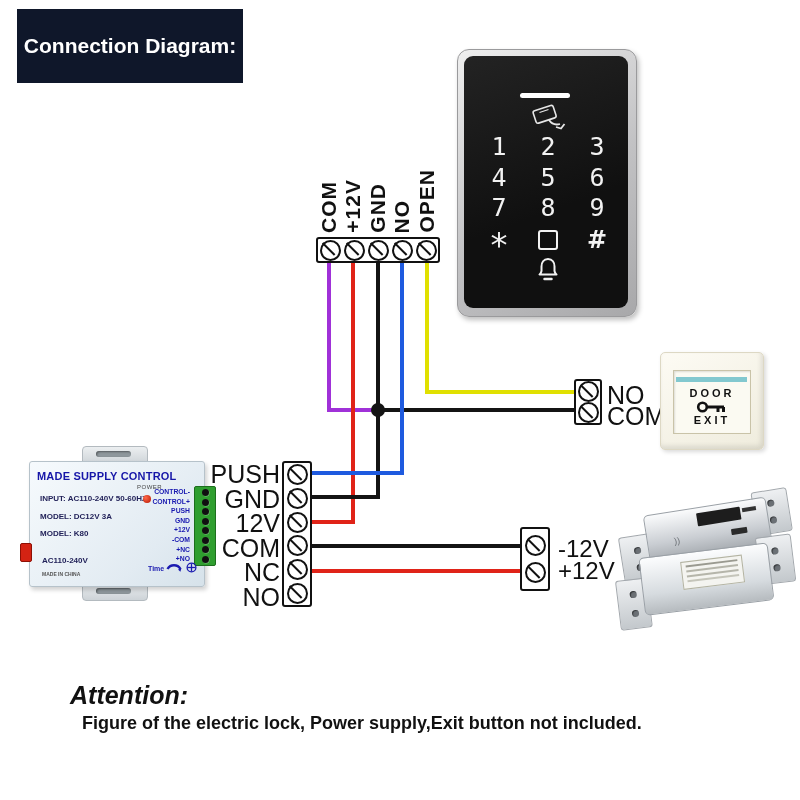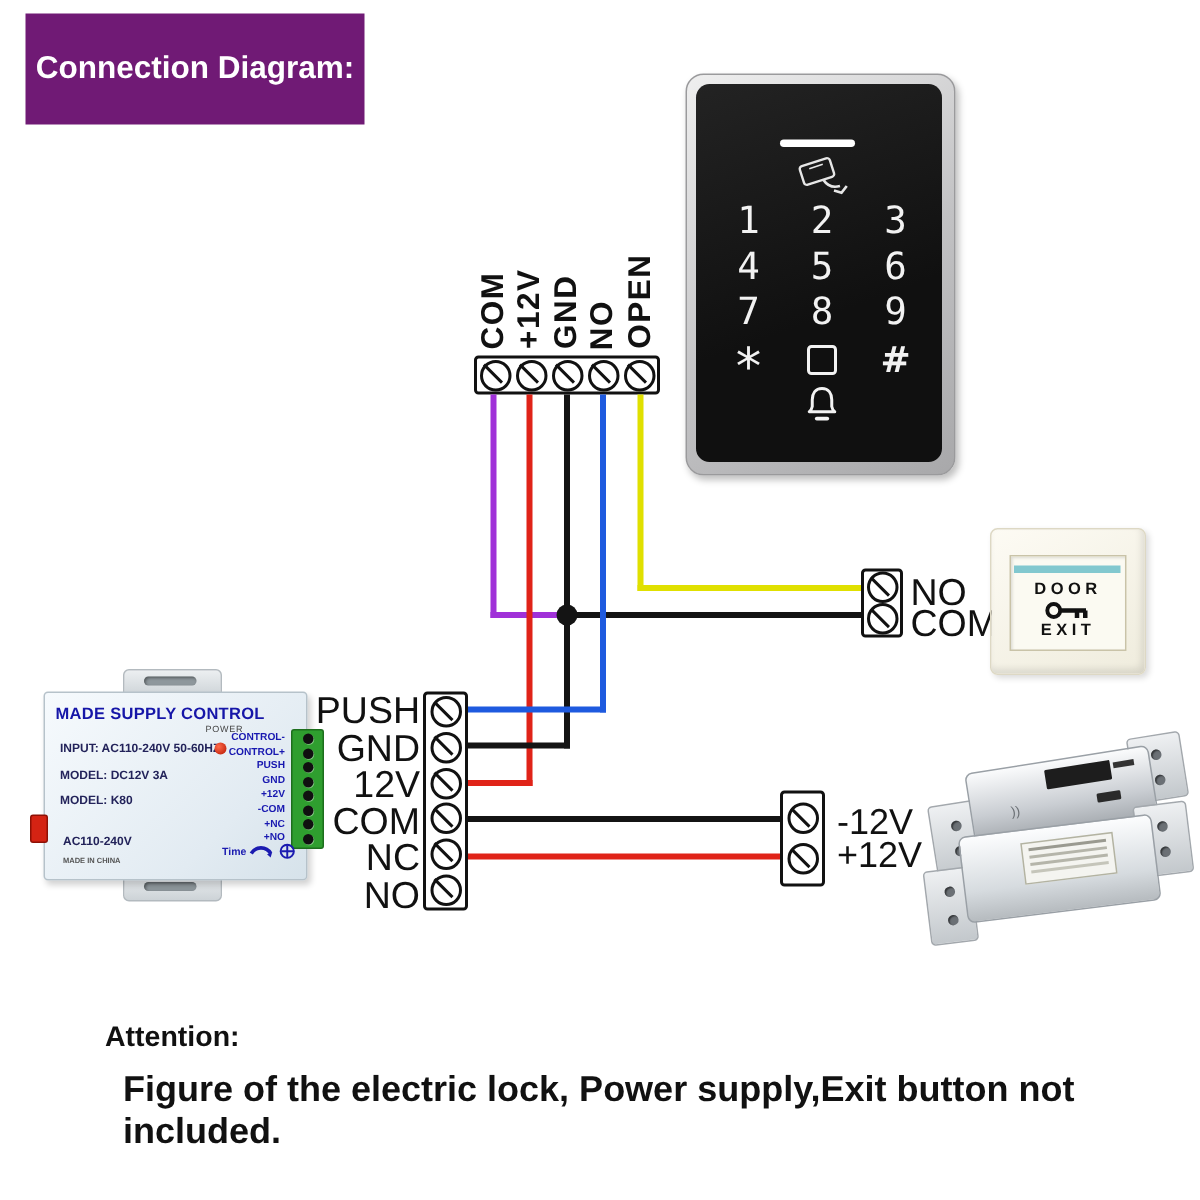--- a/index.html
+++ b/index.html
@@ -91,28 +91,28 @@
   #psu-red-connector { left:20px; top:543px; width:10px; height:17px; background:#d42313; border:1px solid #8e1005; border-radius:2px; }
   #psu-time-label { left:148px; top:565px; font-size:7px; font-weight:bold; color:#1b1bb0; }
 
   
   .lock-ear { position:absolute; background:linear-gradient(#eef0f2,#c3c8cc); border:1px solid #a3a8ad; border-radius:3px;
     display:flex; flex-direction:column; justify-content:space-evenly; align-items:center; }
   .ear-hole { width:7px; height:7px; border-radius:50%; background:#6b7075; box-shadow:inset 1px 1px 1px rgba(0,0,0,.5); }
   .lock-body { position:absolute; border-radius:5px; border:1px solid #9aa0a6; }
 
   
-  .attn { position:absolute; color:#111; font-size:24px; font-weight:bold; }
+  .attn { position:absolute; color:#111; font-size:18px; font-weight:bold; }
 </style>
 </head>
 <body>
 
 <div id="canvas">
 
-  <div id="banner" class="abs" style="background: #701a75;">
+  <div id="banner" class="abs" style="background: #0f172a;">
     <span>Connection Diagram:</span>
   </div>
 
   <div id="keypad-frame" class="abs"></div>
   <div id="keypad-face" class="abs"></div>
   <div id="led-bar" class="abs"></div>
   <svg class="abs" style="left:527px;top:100px;" width="42" height="36" viewBox="0 0 42 36">
     <g stroke="#e6e6e6" fill="none" stroke-width="1.6">
       <rect x="7" y="8" width="21" height="13" rx="2" transform="rotate(-18 17 14)"></rect>
       <path d="M12.5 12.5 l9 -3" stroke-width="1.1"></path>
@@ -304,16 +304,16 @@
     <div class="lock-body" style="left:30px;top:12px;width:128px;height:56px;background:linear-gradient(180deg,#fcfdfe,#d6dbdf 65%,#b6bbbf);">
       <div style="position:absolute;left:40px;top:8px;width:60px;height:26px;background:#f4f4f0;border:1px solid #b3b3a2;">
         <div style="margin:3px 4px 0;height:2px;background:#9a9a90;"></div>
         <div style="margin:3px 4px 0;height:2px;background:#b5b5aa;"></div>
         <div style="margin:3px 4px 0;height:2px;background:#b5b5aa;"></div>
         <div style="margin:3px 4px 0;height:2px;background:#c5c5ba;"></div>
       </div>
     </div>
   </div>
 
-  <div class="attn" style="left:70px;top:681px;font-size:19px;">Attention:</div>
+  <div class="attn" style="left:70px;top:681px;font-size:25px;font-style:italic;">Attention:</div>
   <div class="attn" style="left:82px;top:713px;">Figure of the electric lock, Power supply,Exit button not included.</div>
 
 </div>
 
 </body></html>

